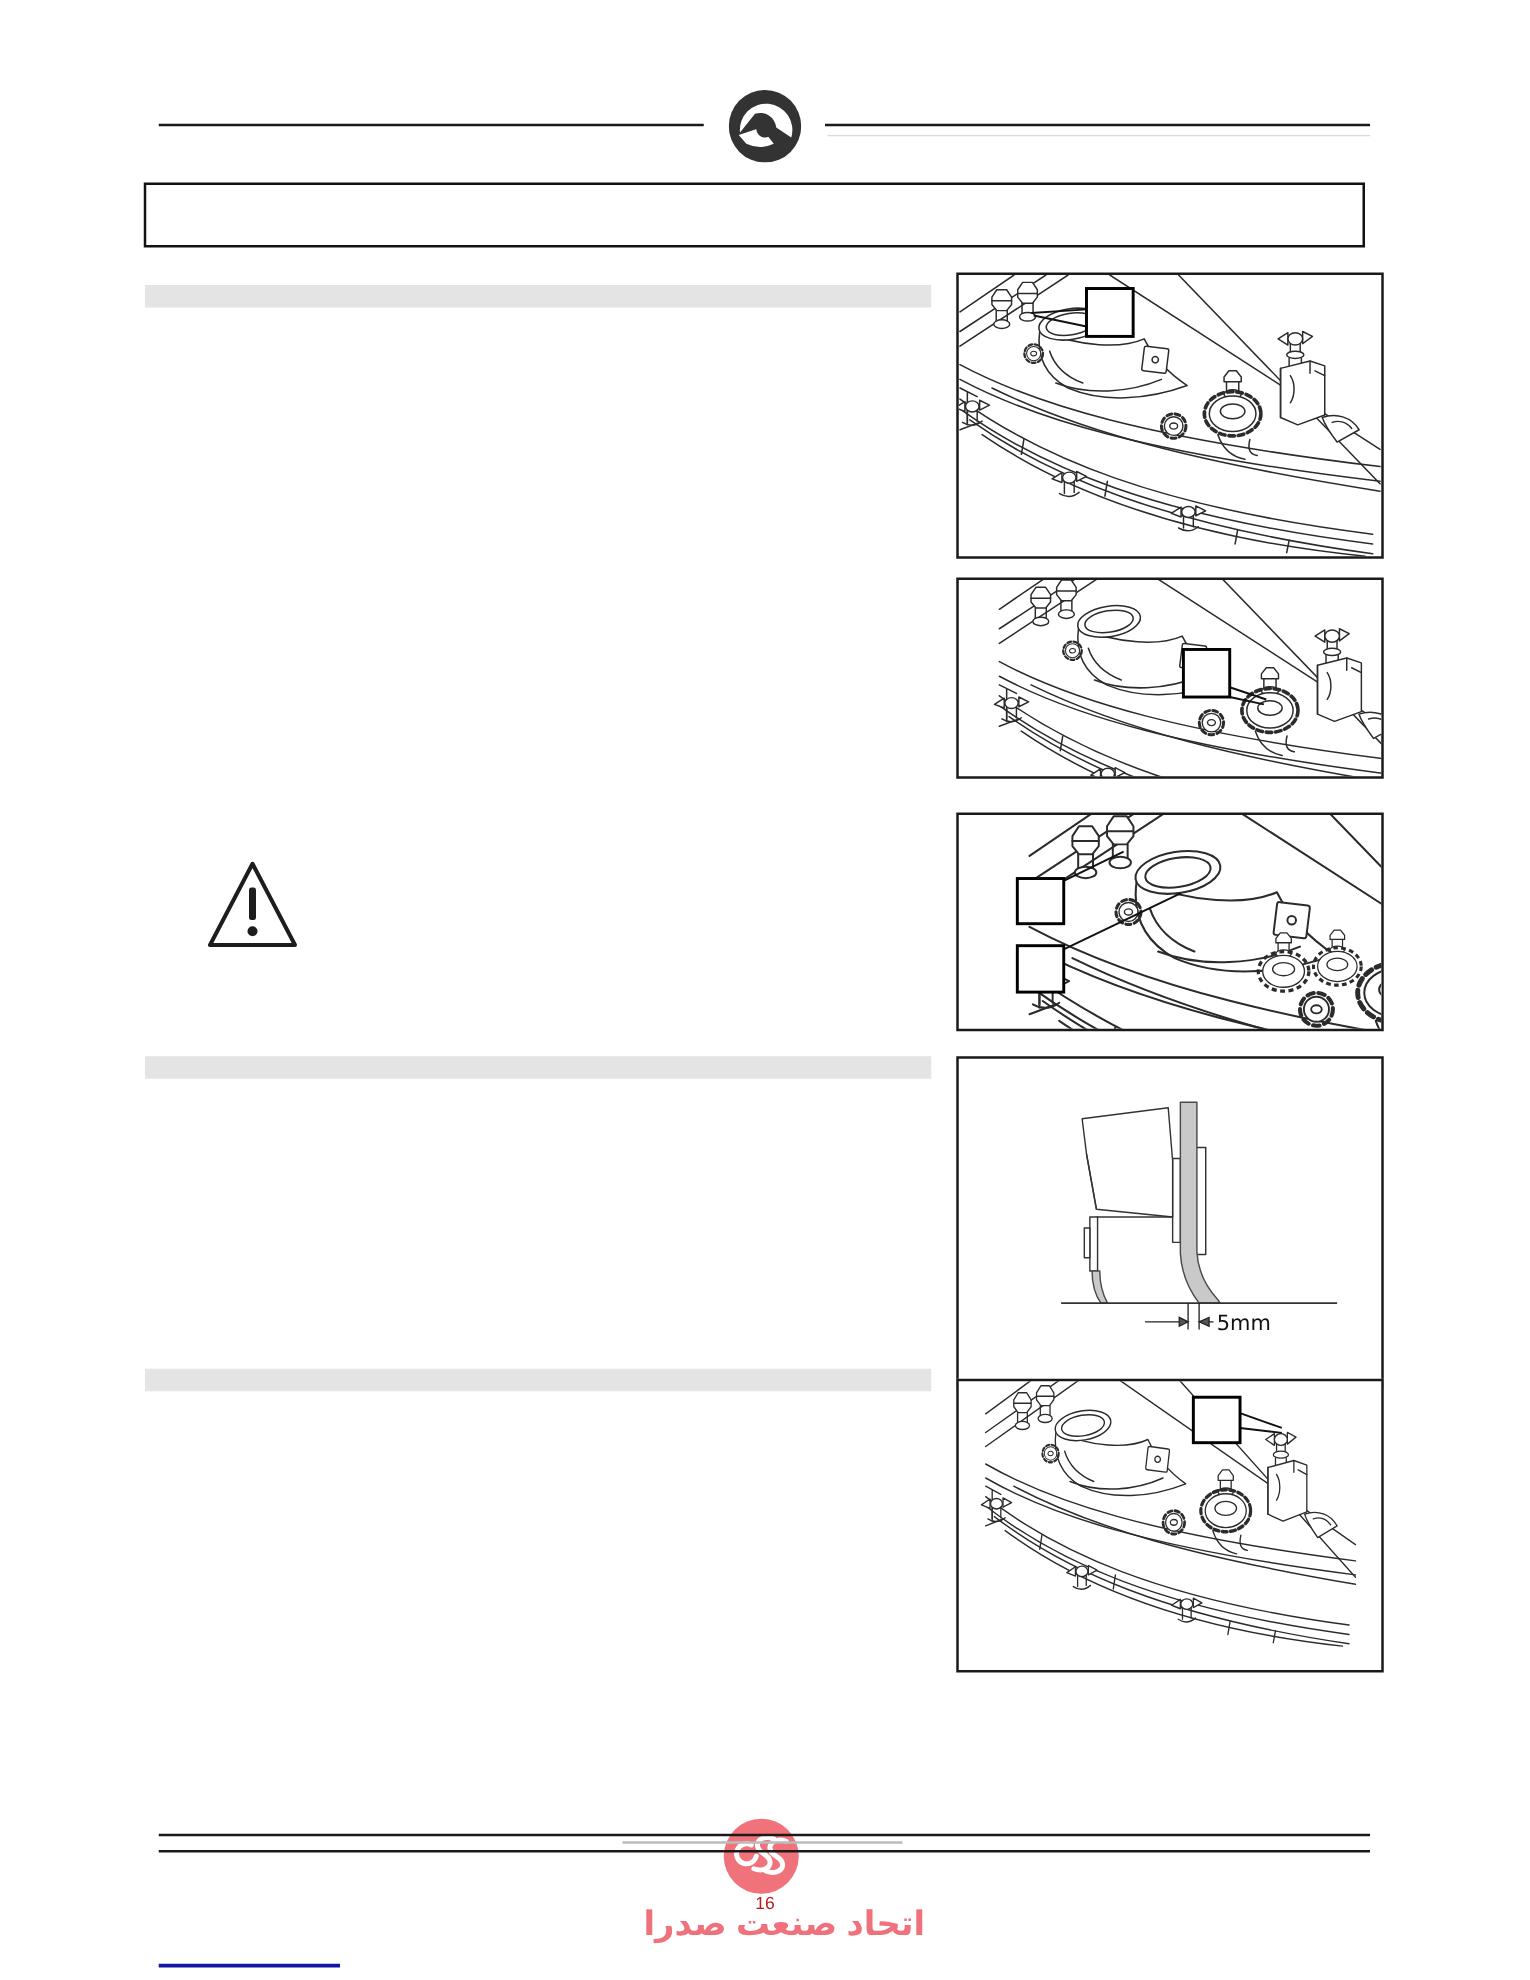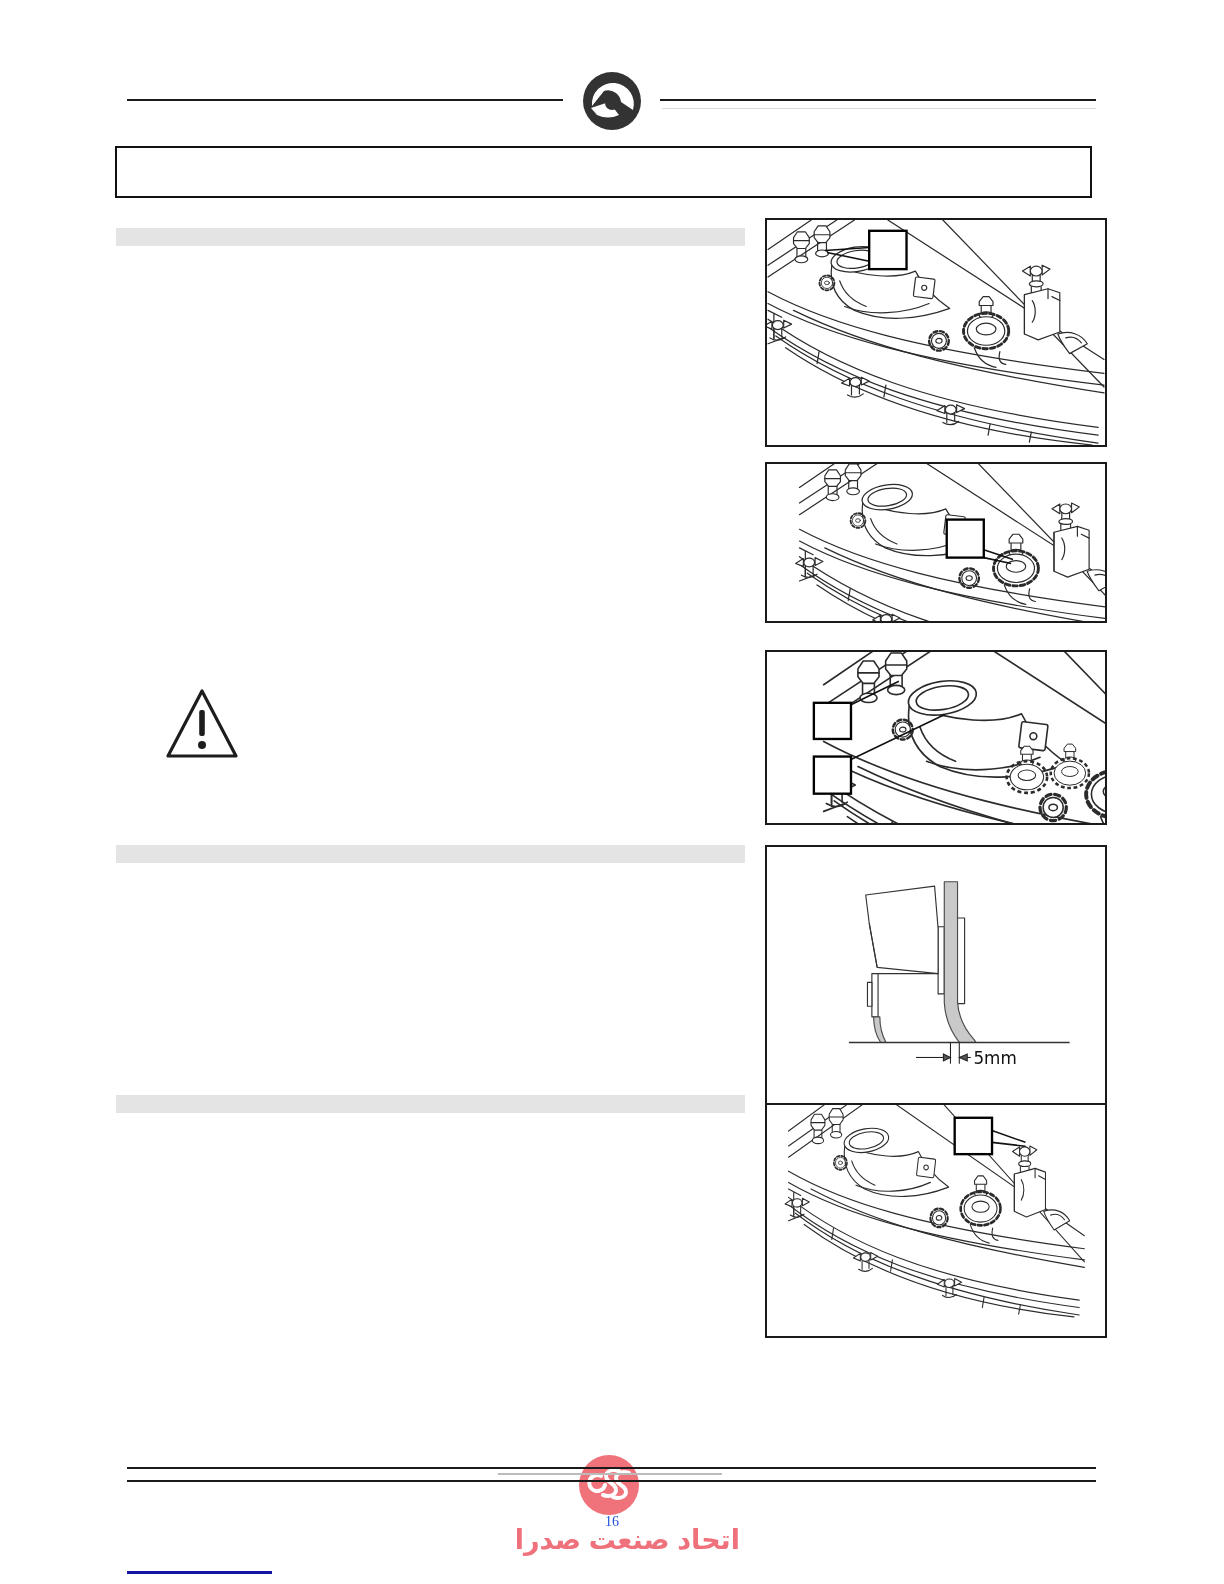--- a/index.html
+++ b/index.html
@@ -9,21 +9,21 @@
   .rule-light{position:absolute;background:#d9d9d9;}
   .title-box{position:absolute;left:115px;top:146px;width:977px;height:52px;border:2.5px solid #111;box-sizing:border-box;background:#fff;}
   .section-bar{position:absolute;left:116px;width:629px;height:18px;background:#e4e4e4;}
   .figure-box{position:absolute;left:765px;width:342px;border:2px solid #1a1a1a;box-sizing:border-box;background:#fff;}
   .figure-box svg{display:block;width:100%;height:100%;}
   svg text{font-family:"DejaVu Sans","Liberation Sans",sans-serif;fill:#111;}
   .sq{stroke:#2b2b2b;fill:none;stroke-width:1.25;stroke-linecap:round;stroke-linejoin:round;}
   .callout{fill:#fff;stroke:#000;stroke-width:2.4;}
   .leader{stroke:#111;stroke-width:1.6;fill:none;}
   .watermark-logo{position:absolute;left:576px;top:1452px;width:66px;height:66px;opacity:.88;z-index:1;}
-  .page-number{position:absolute;left:562px;top:1514px;width:100px;text-align:center;font-size:14px;color:#1d4ed8;z-index:3;font-family:Liberation Serif, serif;}
+  .page-number{position:absolute;left:562px;top:1514px;width:100px;text-align:center;font-size:14px;color:#b91c1c;z-index:3;}
   .brand-fa{position:absolute;left:480px;top:1524px;width:260px;direction:rtl;font-weight:bold;font-size:27px;color:#ee6570;opacity:.92;z-index:2;letter-spacing:-1px;}
   .link-line{position:absolute;left:127px;top:1571px;width:145px;height:2.5px;background:#1515a3;}
 </style>
 </head>
 <body>
 
 <svg width="0" height="0" style="position:absolute" aria-hidden="true">
   <defs>
     <g id="part-hexbolt" stroke="#2b2b2b" fill="#fff" stroke-width="1.2" stroke-linejoin="round">
       <line x1="-4.5" y1="-3" x2="-4.5" y2="8"></line>

